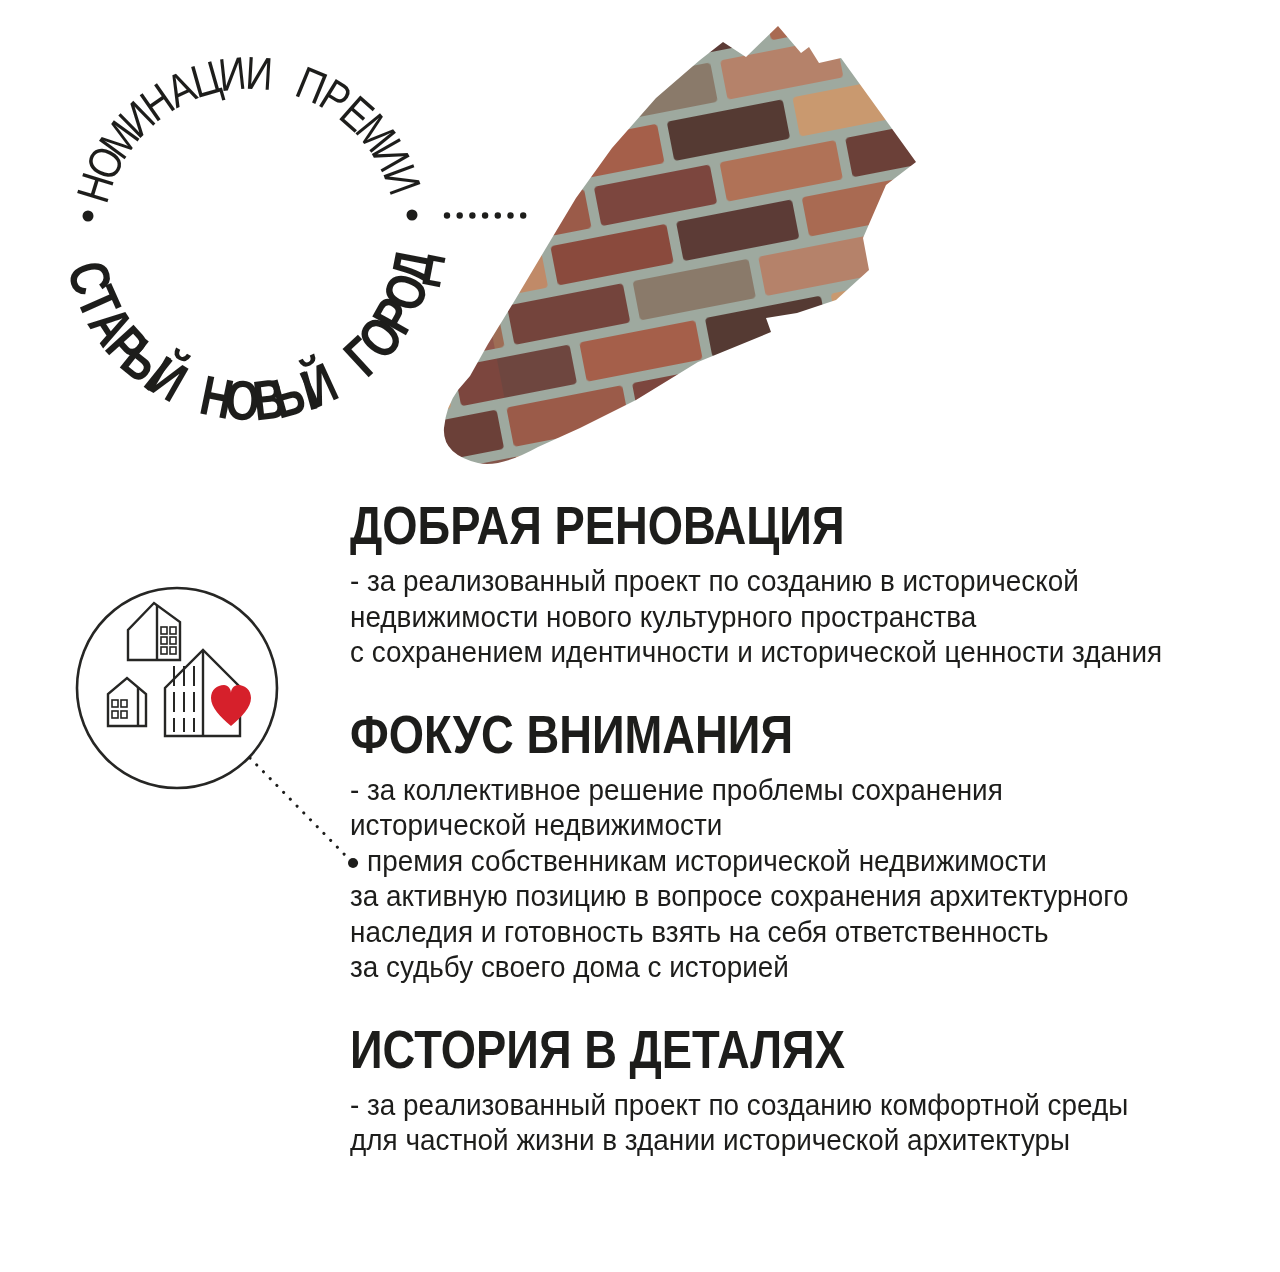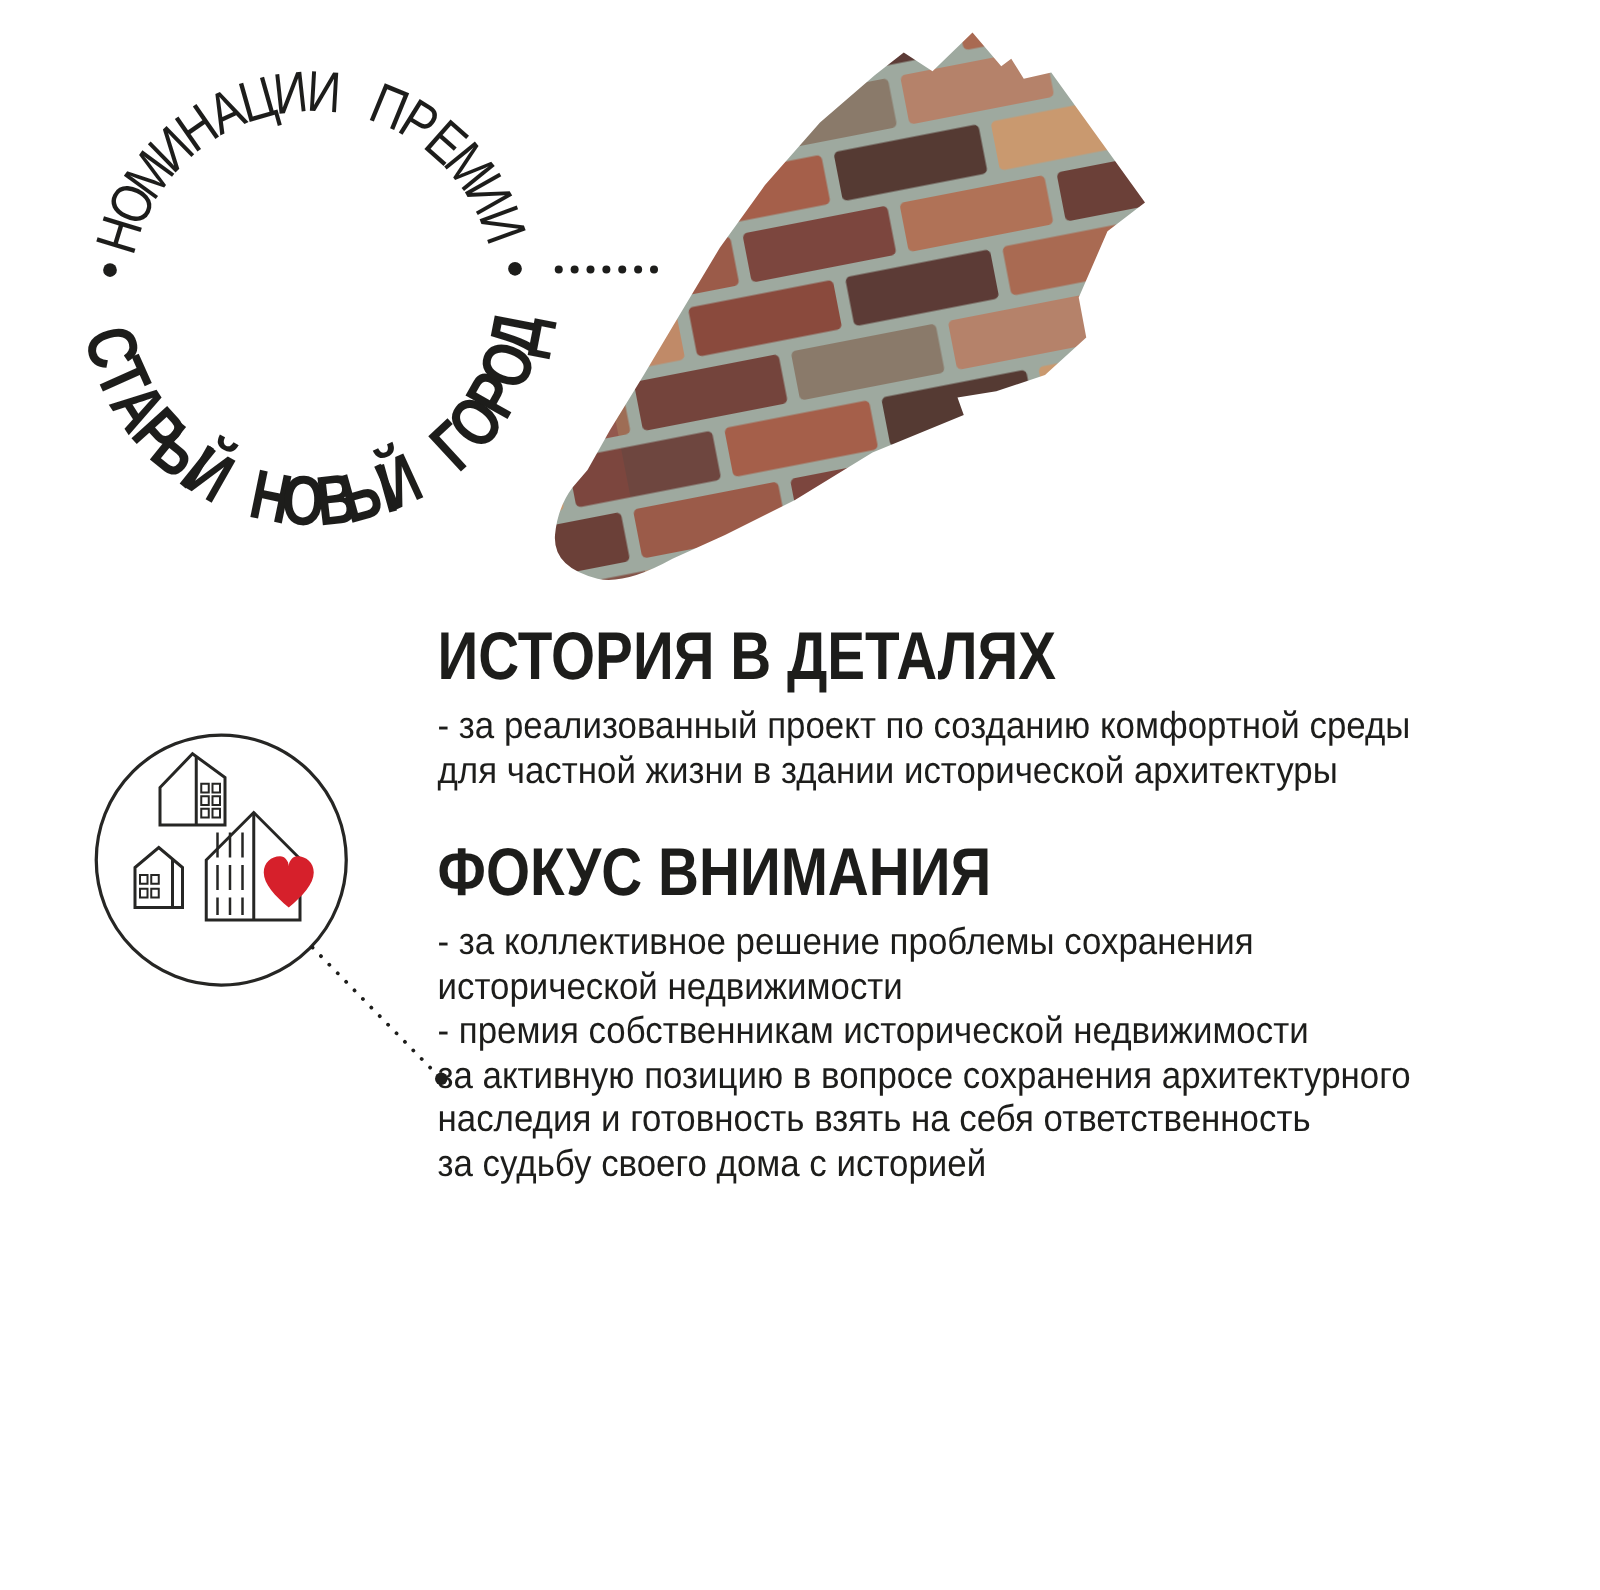--- a/index.html
+++ b/index.html
@@ -185,28 +185,34 @@
                C228,685 231,689 231,693 C231,689 234,685 238,685
                C245,685 251,690 251,698 C251,707 242,717 231,726 Z" fill="#d6202b"></path>
 
       <line x1="250" y1="758" x2="346" y2="856" stroke="#1d1d1b" stroke-width="3" stroke-linecap="round" stroke-dasharray="0.1 9.5"></line>
       <circle cx="353" cy="863" r="5" fill="#1d1d1b" stroke="none"></circle>
     </g>
   </svg>
 
   <div id="sections" class="abs">
     <div class="section">
-      <h2 class="section-title">ИСТОРИЯ В ДЕТАЛЯХ</h2><br>
-      <p class="section-body">- за реализованный проект по созданию комфортной среды
-для частной жизни в здании исторической архитектуры</p>
+      <h2 class="section-title">ДОБРАЯ РЕНОВАЦИЯ</h2><br>
+      <p class="section-body">- за реализованный проект по созданию в исторической
+недвижимости нового культурного пространства
+с сохранением идентичности и исторической ценности здания</p>
     </div>
     <div class="section">
       <h2 class="section-title">ФОКУС ВНИМАНИЯ</h2><br>
       <p class="section-body">- за коллективное решение проблемы сохранения
 исторической недвижимости
 - премия собственникам исторической недвижимости
 за активную позицию в вопросе сохранения архитектурного
 наследия и готовность взять на себя ответственность
 за судьбу своего дома с историей</p>
     </div>
+    <div class="section">
+      <h2 class="section-title">ИСТОРИЯ В ДЕТАЛЯХ</h2><br>
+      <p class="section-body">- за реализованный проект по созданию комфортной среды
+для частной жизни в здании исторической архитектуры</p>
+    </div>
   </div>
 
 </div>
 
 </body></html>

